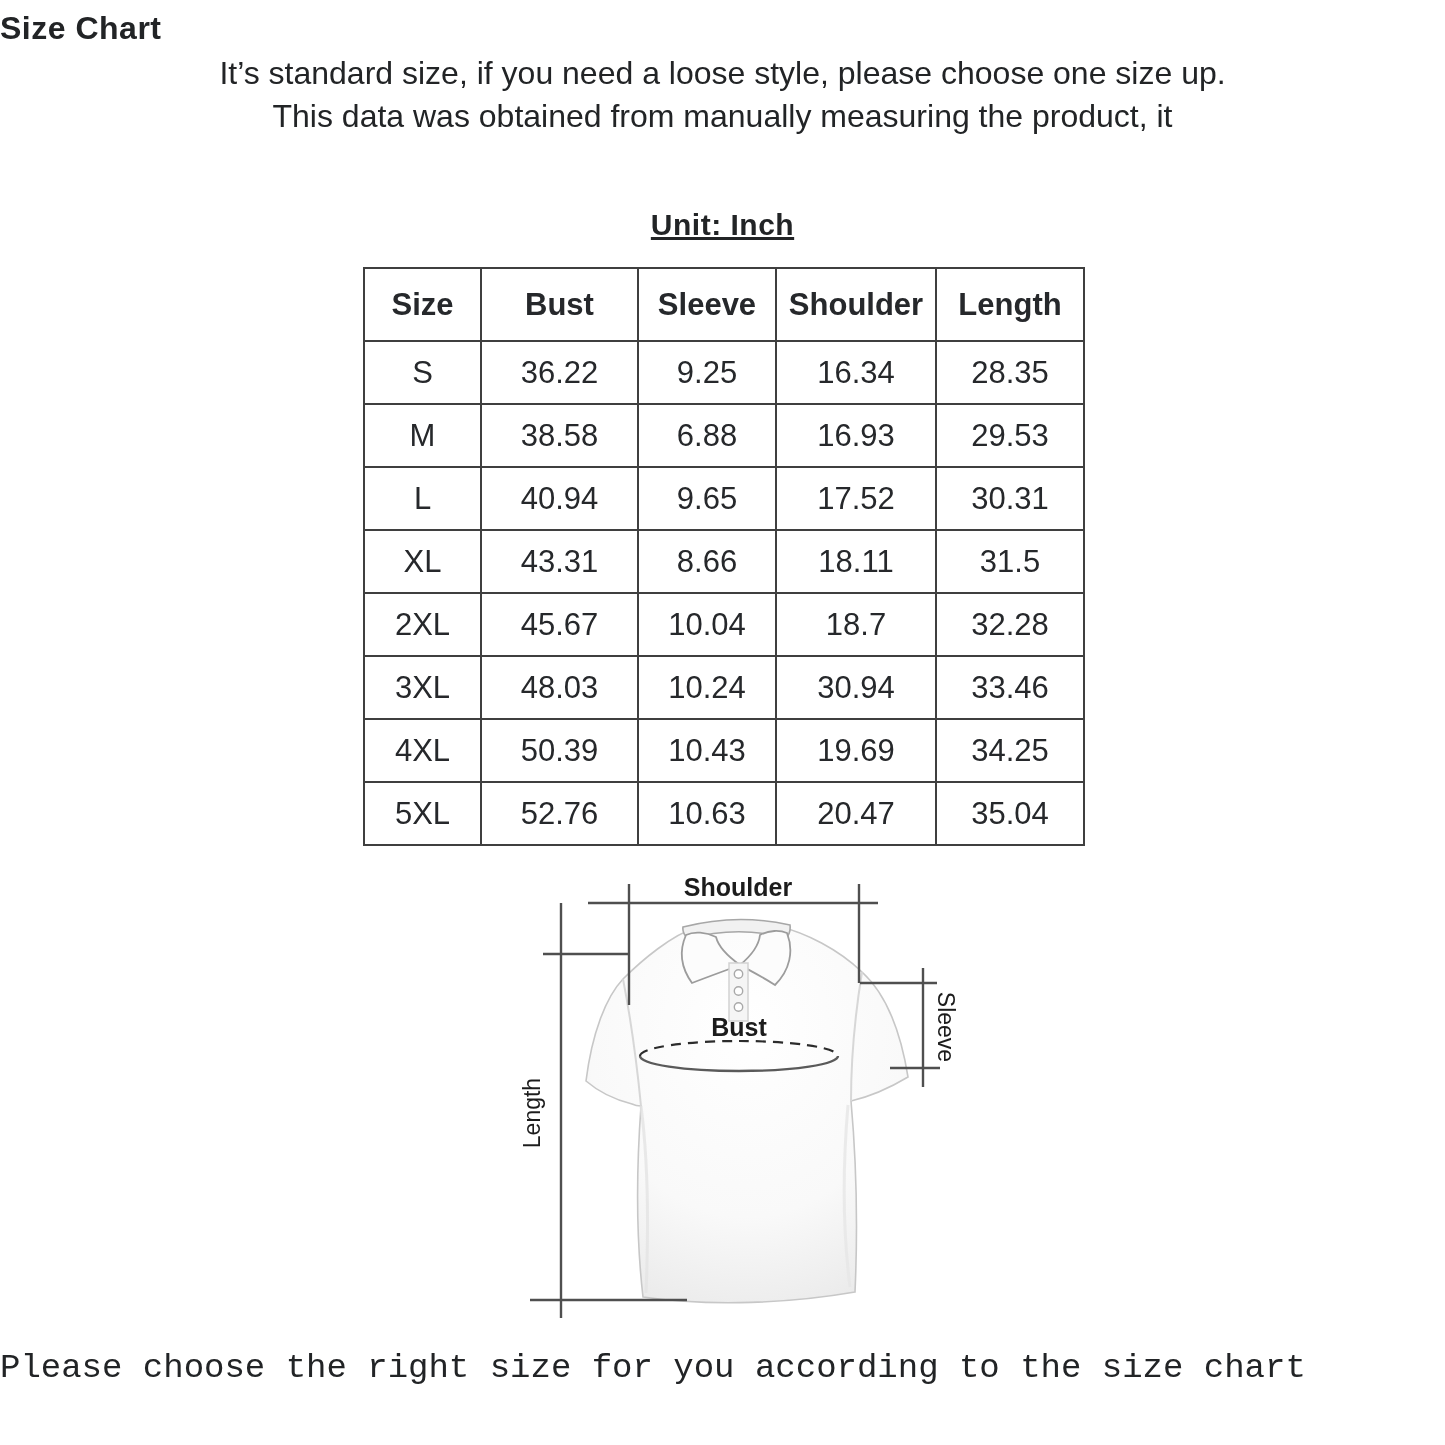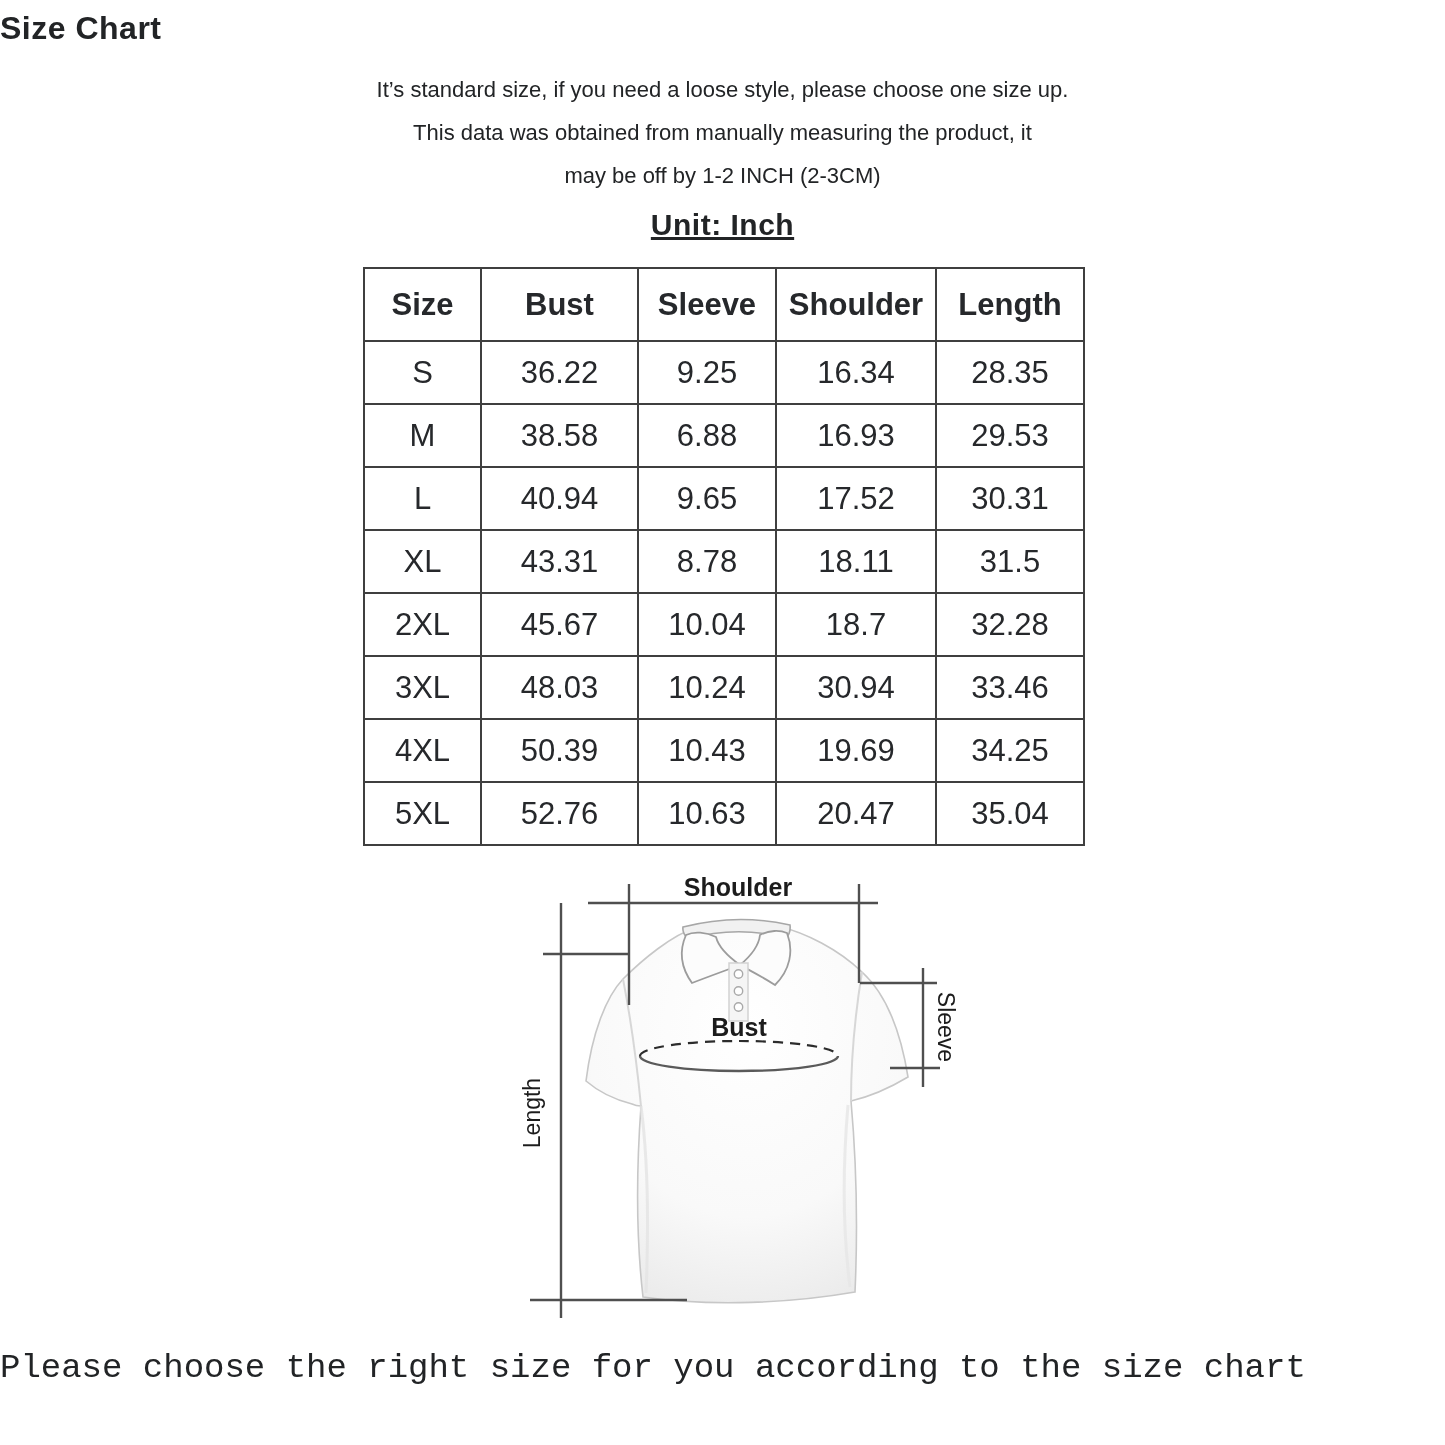--- a/index.html
+++ b/index.html
@@ -7,22 +7,22 @@
     position:relative; width:1445px; height:1445px; overflow:hidden;
     background:#ffffff; color:#222426;
     font-family:"Liberation Sans", sans-serif;
   }
   .page-title {
     position:absolute; top:8px; left:0; width:100%;
     text-align:left; font-size:32px; line-height:40px; font-weight:700;
     letter-spacing:0.5px;
   }
   .intro {
-    position:absolute; top:68px; left:0; width:100%;
-    text-align:center; font-size:22px; line-height:43px; font-weight:400;
+    position:absolute; top:52px; left:0; width:100%;
+    text-align:center; font-size:32px; line-height:43px; font-weight:400;
   }
   .unit-label {
     position:absolute; top:205px; left:0; width:100%;
     text-align:center; font-size:30px; line-height:40px; font-weight:700;
     letter-spacing:0.5px;
     text-decoration:underline;
   }
   table.size-table {
     position:absolute; top:267px; left:363px; width:720px;
     border-collapse:collapse; table-layout:fixed;
@@ -48,21 +48,20 @@
 </head>
 <body>
 
 <div class="canvas">
 
   <div class="page-title">Size Chart</div>
 
   <div class="intro">
     <div>It’s standard size, if you need a loose style, please choose one size up.</div>
     <div>This data was obtained from manually measuring the product, it</div>
-    <div>may be off by 1-2 INCH (2-3CM)</div>
   </div>
 
   <div class="unit-label">Unit: Inch</div>
 
   <table class="size-table">
     <colgroup>
       <col style="width:117px">
         <col style="width:157px">
         <col style="width:138px">
         <col style="width:160px">
@@ -95,21 +94,21 @@
       <tr>
         <td>L</td>
         <td>40.94</td>
         <td>9.65</td>
         <td>17.52</td>
         <td>30.31</td>
       </tr>
       <tr>
         <td>XL</td>
         <td>43.31</td>
-        <td>8.78</td>
+        <td>8.66</td>
         <td>18.11</td>
         <td>31.5</td>
       </tr>
       <tr>
         <td>2XL</td>
         <td>45.67</td>
         <td>10.04</td>
         <td>18.7</td>
         <td>32.28</td>
       </tr>

